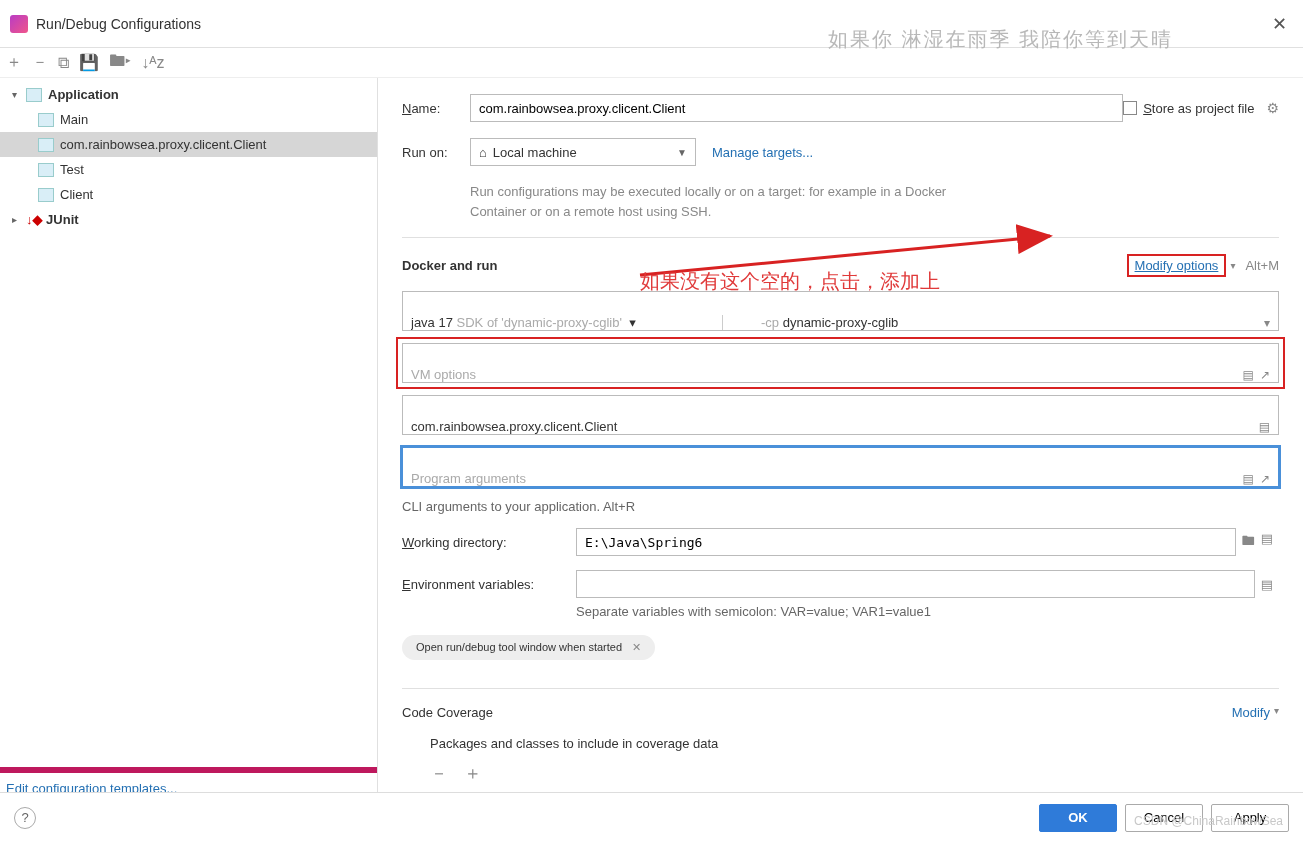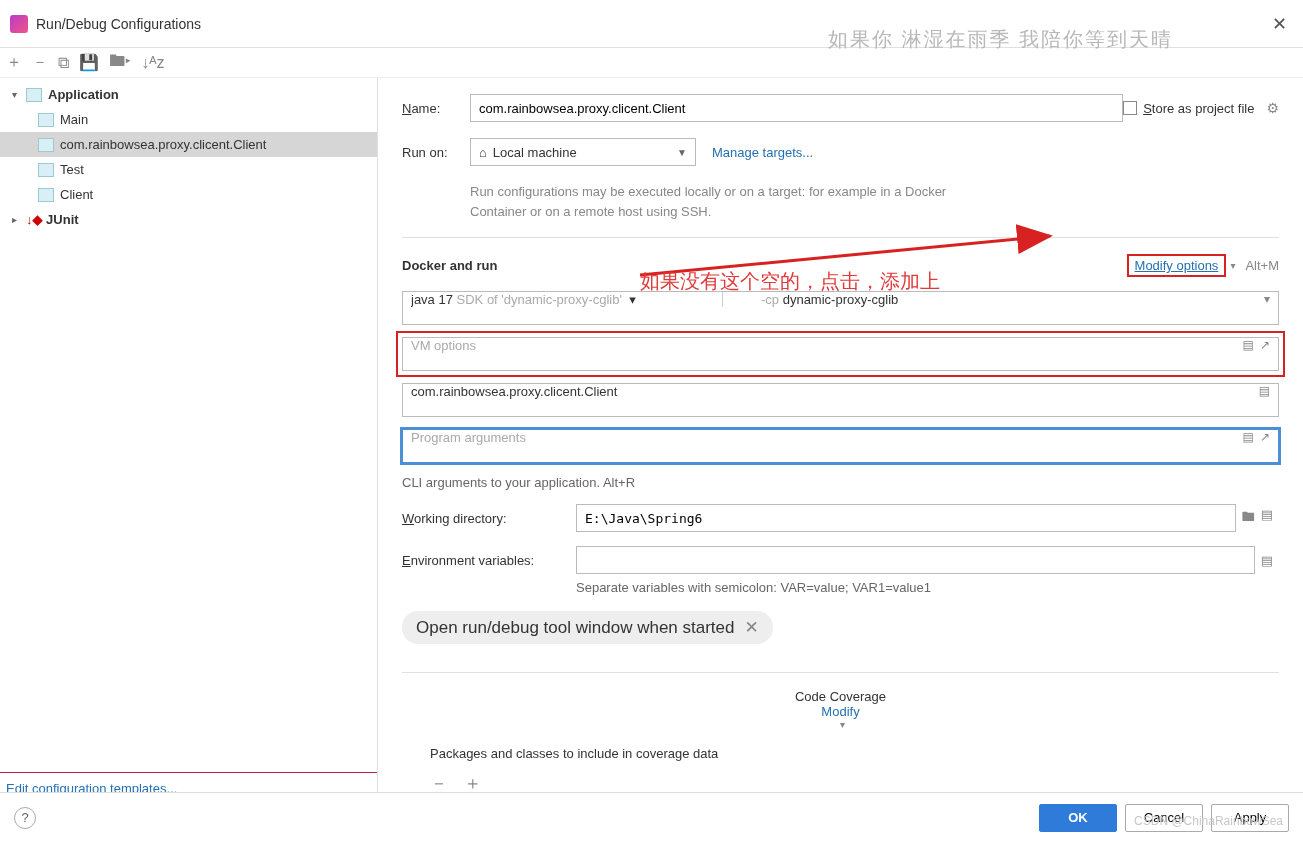--- a/index.html
+++ b/index.html
@@ -15,21 +15,21 @@
 .tree { flex:1; }
 .tree-row { height:25px; display:flex; align-items:center; padding-left:10px; cursor:pointer;}
 .tree-row.l1 { padding-left:12px;}
 .tree-row.l2 { padding-left:38px;}
 .tree-row.sel { background:#d6d6d6; }
 .tw { width:12px; display:inline-block; color:#666; font-size:10px; margin-right:2px;}
 .node-icon { width:16px; height:14px; margin-right:6px; display:inline-block;}
 .ni-app { background:#d9eef7; border:1px solid #9cc;}
 .ni-junit { font-weight:bold; color:#cc0000;}
 .bold { font-weight:bold;}
-.edit-templates { color:#2470b3; padding:8px 6px; cursor:pointer; border-top:1px solid #be185d;}
+.edit-templates { color:#2470b3; padding:8px 6px; cursor:pointer; border-top:6px solid #be185d;}
 .content { flex:1; padding:16px 24px 8px 24px; overflow-y:auto; position:relative;}
 .row { display:flex; align-items:center; margin-bottom:16px;}
 .label { width:68px; }
 .label-w { width:174px; }
 .input { flex:1; height:28px; border:1px solid #bbb; padding:0 8px; font-size:13px; background:#fff;}
 .input.mono { font-family:Consolas,monospace; font-size:13px;}
 .store { display:flex; align-items:center; gap:6px; }
 .chk { width:14px; height:14px; border:1px solid #888;}
 .gear { color:#888; margin-left:6px; font-size:14px;}
 .dropdown { width:226px; height:28px; border:1px solid #bbb; display:flex; align-items:center; padding:0 8px; cursor:pointer; margin-right:16px;}
@@ -38,37 +38,37 @@
 .link { color:#2470b3; cursor:pointer;}
 .hint { color:#888; font-size:13px; line-height:1.5;}
 .section-divider { border-top:1px solid #e0e0e0; margin:16px 0;}
 .sec-head { display:flex; align-items:center; margin-bottom:14px;}
 .sec-title { font-weight:bold; flex:1;}
 .modify-box { border:2px solid #d82222; padding:2px 6px;}
 .modify-link { color:#2470b3; text-decoration:underline; cursor:pointer;}
 .caret-down { font-size:10px; color:#888; margin-left:4px;}
 .shortcut { color:#888; margin-left:10px;}
 .field-wrap { position:relative; margin-bottom:12px;}
-.input-row { height:34px; border:1px solid #bbb; display:flex; align-items:flex-start; padding:0 8px; font-family:Consolas,monospace; font-size:13px;}
+.input-row { height:40px; border:1px solid #bbb; display:flex; align-items:flex-end; padding:0 8px; font-family:Consolas,monospace; font-size:13px;}
 .input-row .placeholder { color:#aaa;}
 .input-row .icons { margin-left:auto; display:flex; gap:6px; color:#888; font-size:12px;}
 .input-row.split .part1 { width:312px; border-right:1px solid #ccc; padding-right:8px; white-space:nowrap; overflow:hidden;}
 .input-row.split .part2 { flex:1; padding-left:8px;margin-left:30px;}
 .sdkhint { color:#aaa;}
 .redbox { position:absolute; border:2px solid #d82222; pointer-events:none;}
 .redbox.vm { left:-6px; top:-6px; right:-6px; bottom:-6px;}
 .focus-ring { box-shadow:0 0 0 2px #4a90d9; border-color:#4a90d9;}
-.chip { display:inline-flex; align-items:flex-end; background:#eee; border-radius:16px; padding:6px 14px; font-size:17px; cursor:pointer;}
+.chip { display:inline-flex; align-items:flex-start; background:#eee; border-radius:16px; padding:6px 14px; font-size:11px; cursor:pointer;}
 .chip .chip-x { margin-left:10px; color:#888;}
 .field-hint { color:#666; margin:6px 0 14px 0;}
 .wd-row { display:flex; align-items:center; margin-bottom:14px;}
 .wd-row .input { flex:1;}
 .wd-icons { color:#888; padding:0 6px; display:flex; gap:6px;}
 .env-hint { color:#666; margin-left:174px; margin-top:-8px; margin-bottom:16px;}
-.cc-head { display:flex; align-items:center; margin-bottom:16px;flex-direction:column;}
+.cc-head { display:flex; margin-bottom:16px;}
 .cc-body { padding-left:28px;}
 .pm-btn { color:#888; font-size:18px; margin-right:12px; cursor:pointer;}
 .footer { position:absolute; left:0; right:0; bottom:0; height:50px; border-top:1px solid #ddd; display:flex; align-items:center; padding:0 14px; background:#fff;}
 .help { width:22px; height:22px; border:1px solid #aaa; border-radius:50%; text-align:center; line-height:20px; color:#666; cursor:pointer;}
 .footer .spacer{flex:1;}
 .btn { height:28px; min-width:78px; border:1px solid #aaa; background:#fff; cursor:pointer; margin-left:8px; font-size:13px; border-radius:2px;}
 .btn.primary { background:#2f7bd9; border-color:#2f7bd9; color:#fff; font-weight:bold;}
 .watermark1 { position:absolute; top:26px; right:130px; color:#b8b8b8; font-size:20px; letter-spacing:2px; pointer-events:none;}
 .watermark2 { position:absolute; bottom:14px; right:20px; color:#c8c8c8; font-size:12px; pointer-events:none;}
 .anno-arrow { position:absolute; top:230px; left:640px; pointer-events:none;}

